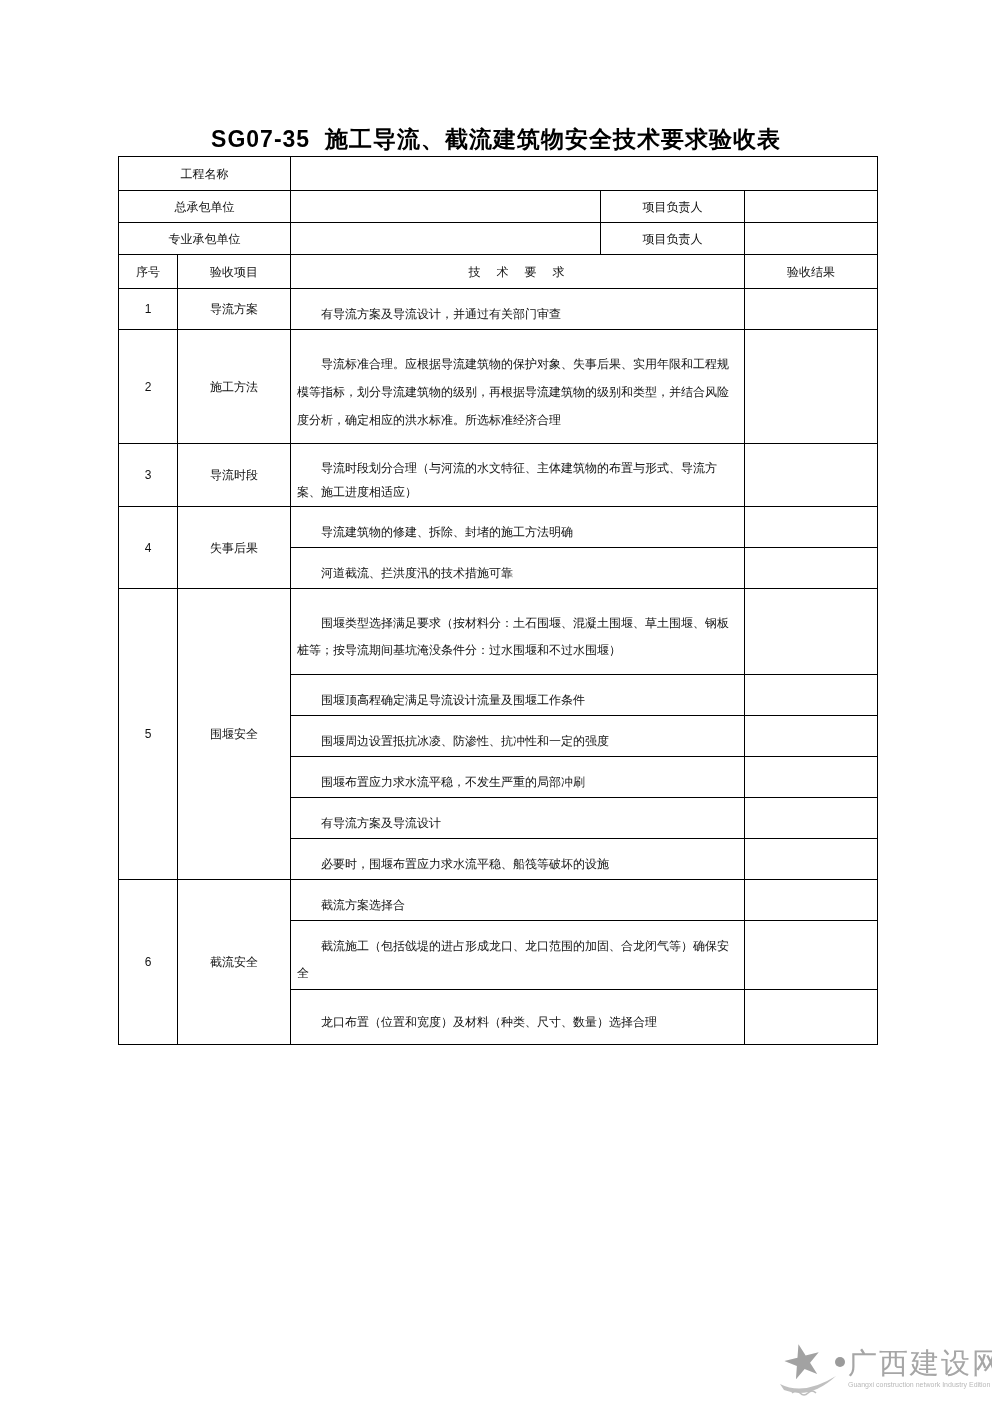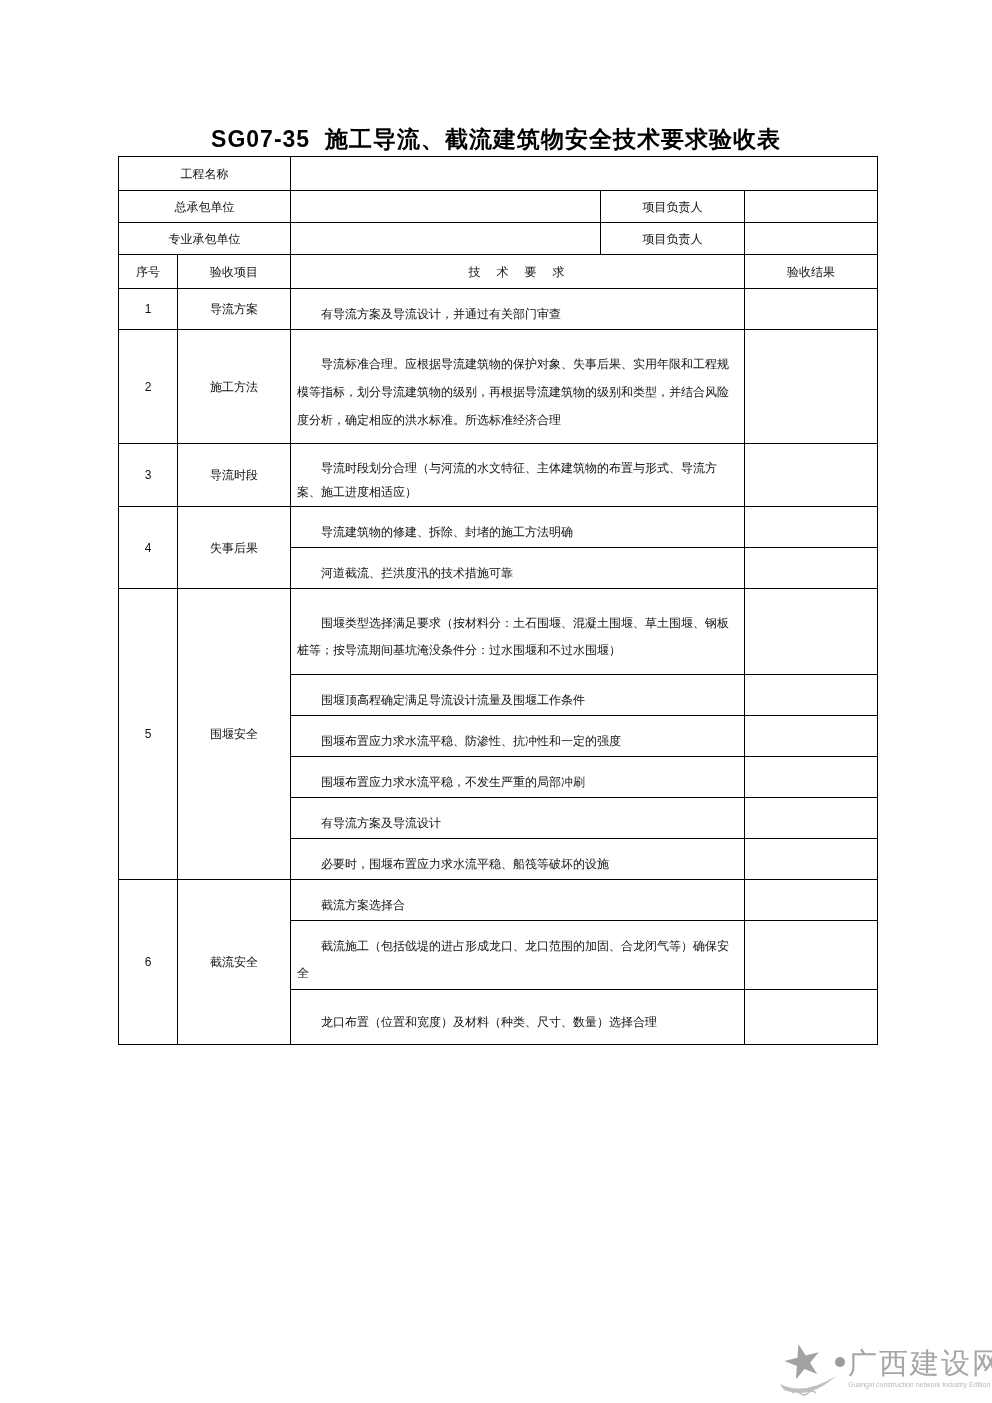--- a/index.html
+++ b/index.html
@@ -160,21 +160,21 @@
       <td rowspan="6" class="c num">5</td>
       <td rowspan="6" class="c">围堰安全</td>
       <td colspan="2" class="req" style="line-height:27px">围堰类型选择满足要求（按材料分：土石围堰、混凝土围堰、草土围堰、钢板桩等；按导流期间基坑淹没条件分：过水围堰和不过水围堰）</td>
       <td></td>
     </tr>
     <tr style="height:32px">
       <td colspan="2" class="req">围堰顶高程确定满足导流设计流量及围堰工作条件</td>
       <td></td>
     </tr>
     <tr style="height:33px">
-      <td colspan="2" class="req">围堰布置应力求水流平稳、防渗性、抗冲性和一定的强度</td>
+      <td colspan="2" class="req">围堰周边设置抵抗冰凌、防渗性、抗冲性和一定的强度</td>
       <td></td>
     </tr>
     <tr style="height:32px">
       <td colspan="2" class="req">围堰布置应力求水流平稳，不发生严重的局部冲刷</td>
       <td></td>
     </tr>
     <tr style="height:35px">
       <td colspan="2" class="req">有导流方案及导流设计</td>
       <td></td>
     </tr>

